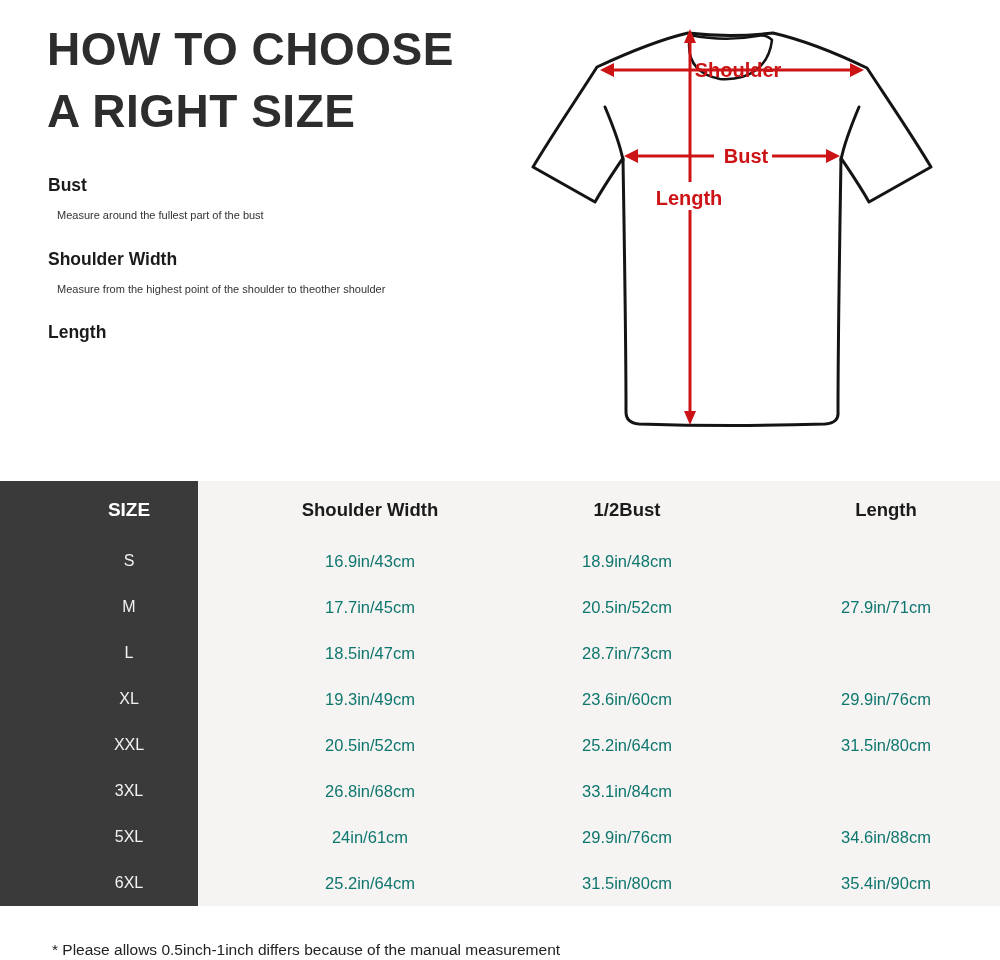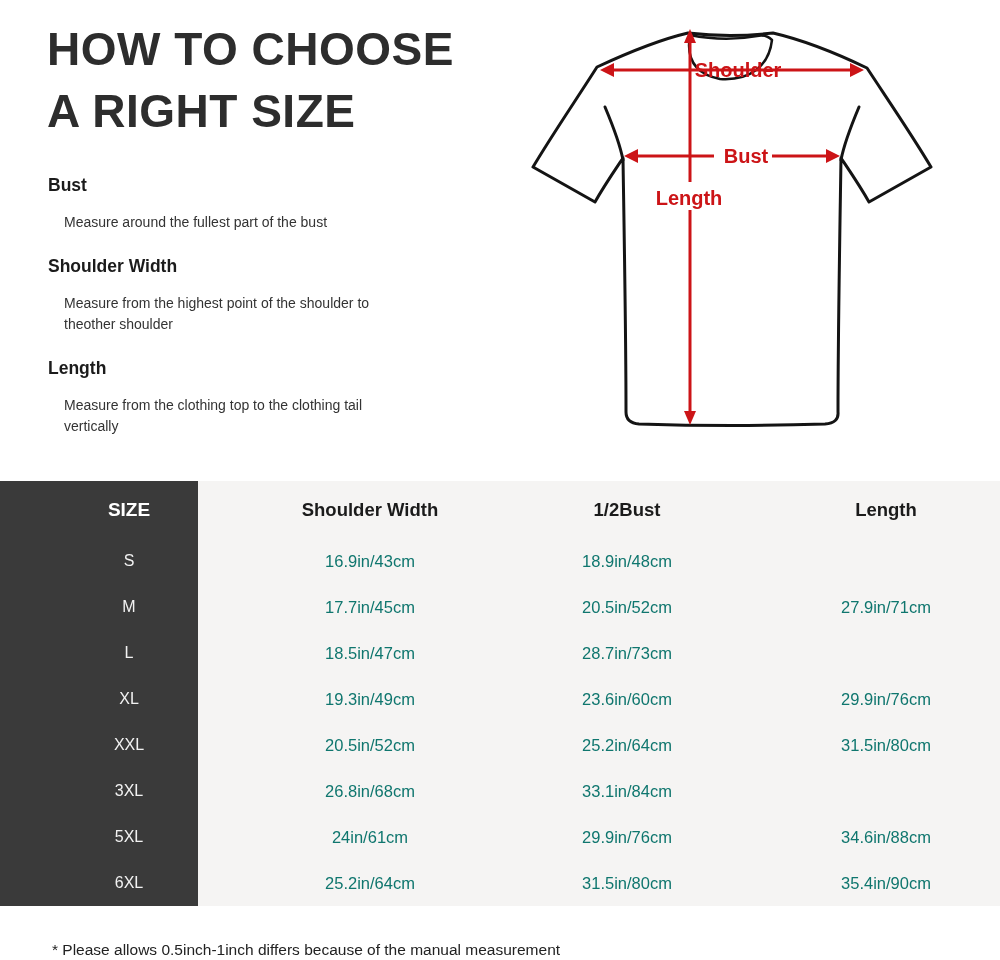--- a/index.html
+++ b/index.html
@@ -8,21 +8,21 @@
     font-family:"Liberation Sans","DejaVu Sans",sans-serif;color:#2d2d2d;
   }
   
   .page-title{position:absolute;left:47px;top:18px;margin:0;font-size:46px;line-height:62px;
     font-weight:800;letter-spacing:.5px;color:#2d2d2d;}
   .page-title span{display:block;}
   
   .instructions{position:absolute;left:48px;top:174px;width:378px;}
   .instructions .section{margin:0 0 21px 0;}
   .instructions h3{margin:0 0 7px 0;font-size:17.5px;line-height:22px;font-weight:bold;color:#1b1b1b;}
-  .instructions p{margin:16px;font-size:14px;line-height:21.5px;color:#333333;}
+  .instructions p{margin:9px;font-size:11px;line-height:21.5px;color:#333333;}
   
   .diagram{position:absolute;left:510px;top:14px;width:460px;height:420px;}
   .diagram text{font-family:"Liberation Sans","DejaVu Sans",sans-serif;font-weight:bold;font-size:20px;fill:#cc1417;}
   
   .size-table{position:absolute;left:0;top:481px;width:1000px;height:425px;background:#f5f4f3;
     display:flex;flex-direction:column;padding-left:30px;}
   .dark-col{position:absolute;left:0;top:0;width:198px;height:100%;background:#3a3a3a;}
   .t-row{position:relative;display:grid;grid-template-columns:198px 284px 230px 288px;
     align-items:center;flex:1;}
   .t-row div{text-align:center;font-size:16.5px;color:#0f766e;}
@@ -47,21 +47,20 @@
     <div class="section">
       <h3>Bust</h3>
       <p>Measure around the fullest part of the bust</p>
     </div>
     <div class="section">
       <h3>Shoulder Width</h3>
       <p>Measure from the highest point of the shoulder to theother shoulder</p>
     </div>
     <div class="section">
       <h3>Length</h3>
-      <p>Measure from the clothing top to the clothing tail vertically</p>
     </div>
   </div>
 
   <svg class="diagram" viewBox="0 0 460 420" aria-hidden="true">
 
     <path d="M 168 26 C 170 60 186 79 214 82 C 250 85 284 64 288 32" fill="none" stroke="#bbbbbb" stroke-width="2.5" stroke-linecap="round"></path>
 
     <path d="M 87 53
              C 115 40 148 26 178 19
              Q 220 24 263 19

